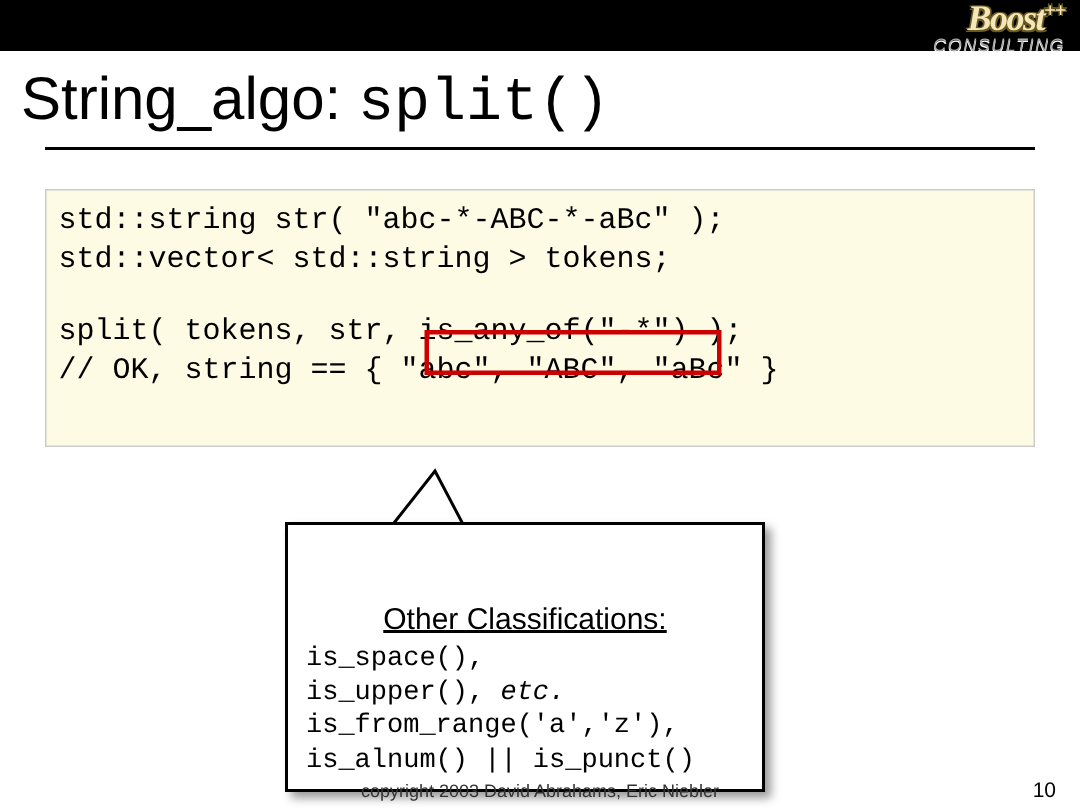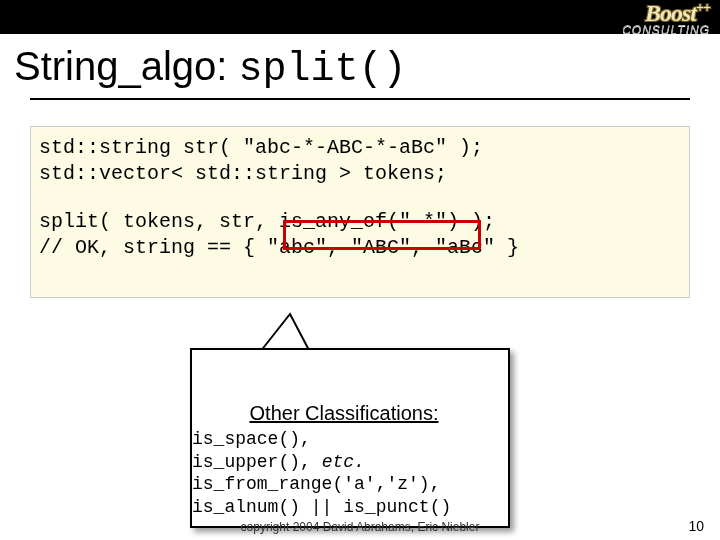--- a/index.html
+++ b/index.html
@@ -84,21 +84,21 @@
     position: absolute;
     left: 190px;
     top: 348px;
     width: 320px;
   }
   .callout {
     position: relative;
     background: #fff;
     border: 2px solid #000;
     box-shadow: 4px 4px 6px rgba(0,0,0,0.4);
-    padding: 6px 12px 8px 0;
+    padding: 6px 12px 8px 12px;
     font-family: 'Courier New', monospace;
     font-size: 18px;
     line-height: 1.25;
     white-space: pre;
   }
   .callout-title {
     font-family: Arial, sans-serif;
     text-decoration: underline;
     font-size: 20px;
     text-align: center;
@@ -163,14 +163,14 @@
 </div>
 
 <div class="callout-wrap">
   <div class="callout">
     <span class="callout-title">Other Classifications:</span><span>is_space(),</span>
 <span>is_upper(), </span><span class="em">etc.</span>
 <span>is_from_range('a','z'),</span>
 <span>is_alnum() || is_punct()</span></div>
 </div>
 
-<div class="footer">copyright 2004 David Abrahams, Eric Niebler</div>
+<div class="footer">copyright 2003 David Abrahams, Eric Niebler</div>
 <div class="pagenum">10</div>
 
 </body></html>

